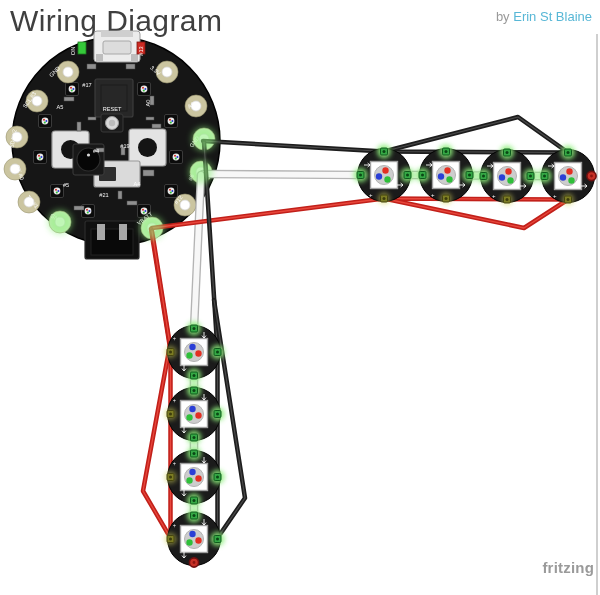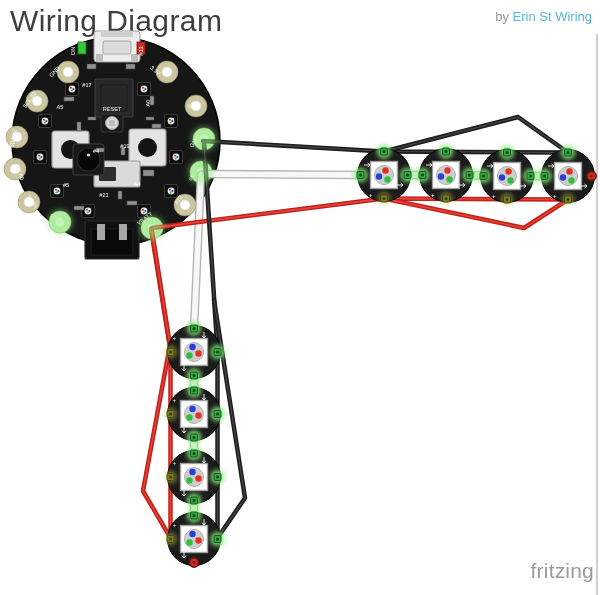--- a/index.html
+++ b/index.html
@@ -12,21 +12,21 @@
     letter-spacing:.4px;font-weight:400;
   }
   .hdr-byline{
     position:absolute;right:8px;top:9px;font-size:13px;color:var(--muted-gray,#9a9a9a);
   }
   .hdr-byline .author{color:var(--link-blue,#58b7d6);text-decoration:none;cursor:pointer;}
   .right-border{
     position:absolute;top:34px;bottom:0;right:2px;width:2px;background:#cfcfcf;
   }
   .watermark{
-    position:absolute;right:6px;top:559px;font-size:21px;font-weight:400;
+    position:absolute;right:6px;top:559px;font-size:15px;font-weight:700;
     color:var(--muted-gray,#9a9a9a);letter-spacing:.2px;
   }
   svg{position:absolute;left:0;top:0;}
   svg text{font-family:"Liberation Sans",sans-serif;}
   .board-label{fill:#fff;font-size:5.6px;opacity:.95;}
   .wire-blackline{stroke:var(--wire-black,#1d1d1d);stroke-width:4.5;fill:none;stroke-linejoin:round;stroke-linecap:round;}
   .wire-blackhi{stroke:#4a4a4a;stroke-width:1.2;fill:none;stroke-linejoin:round;stroke-linecap:round;}
   .wire-redline{stroke:var(--wire-red,#c2201a);stroke-width:4.5;fill:none;stroke-linejoin:round;stroke-linecap:round;}
   .wire-redhi{stroke:var(--wire-red-hi,#e8473c);stroke-width:1.3;fill:none;stroke-linejoin:round;stroke-linecap:round;}
   .wire-whiteborder{stroke:var(--wire-white-border,#b4b4b4);stroke-width:8.5;fill:none;stroke-linecap:round;}
@@ -35,21 +35,21 @@
   .pad-olive{fill:var(--pad-olive,#7d7d24);stroke:#45450f;stroke-width:1;}
   .glow-green{fill:var(--glow-green,#8df07c);opacity:.9;}
   .glow-olive{fill:#d8d85c;opacity:.55;}
 </style>
 </head>
 <body>
 
 <div class="hdr-title">Wiring Diagram</div>
 <div class="hdr-byline">
   <span>by</span>
-  <span class="author">Erin St Wiring</span>
+  <span class="author">Erin St Blaine</span>
 </div>
 <div class="right-border"></div>
 
 <svg id="diagram" width="600" height="595" viewBox="0 0 600 595">
   <defs>
     <filter id="blur" x="-80%" y="-80%" width="260%" height="260%">
       <feGaussianBlur stdDeviation="2.4"></feGaussianBlur>
     </filter>
     <filter id="blur2" x="-80%" y="-80%" width="260%" height="260%">
       <feGaussianBlur stdDeviation="3.2"></feGaussianBlur>

